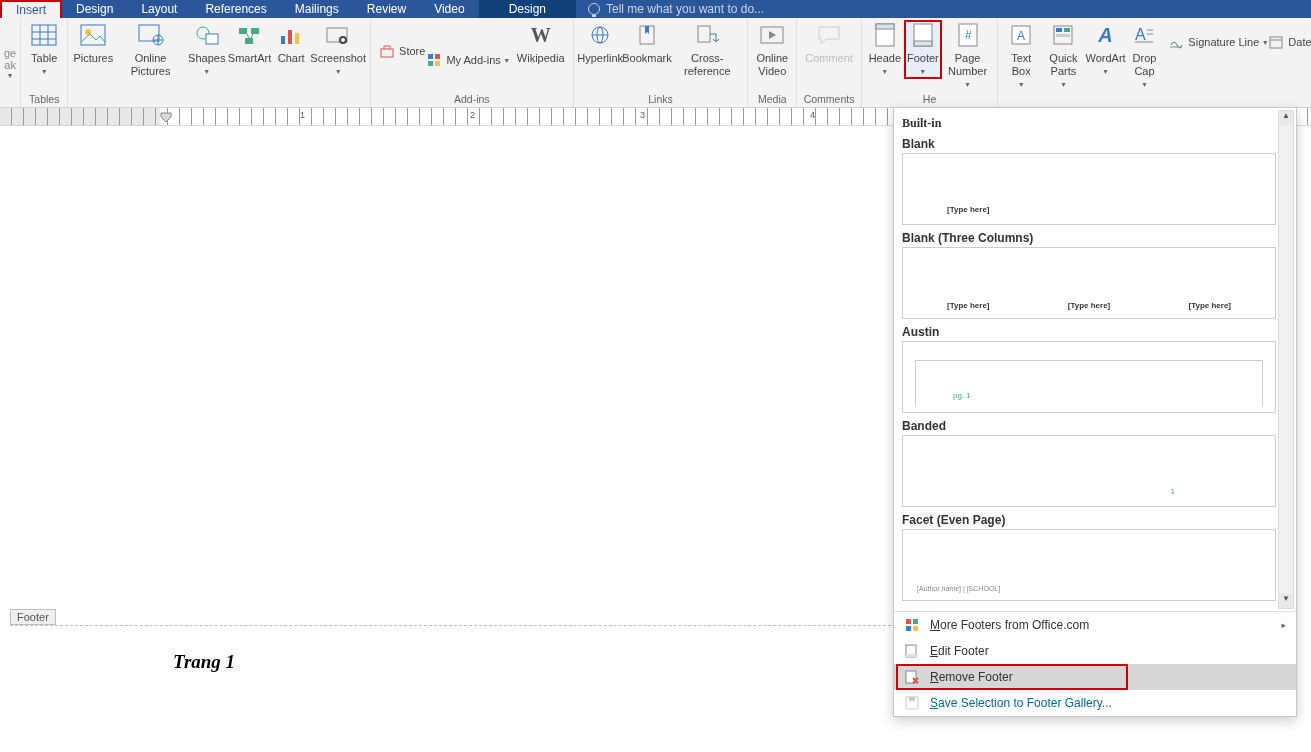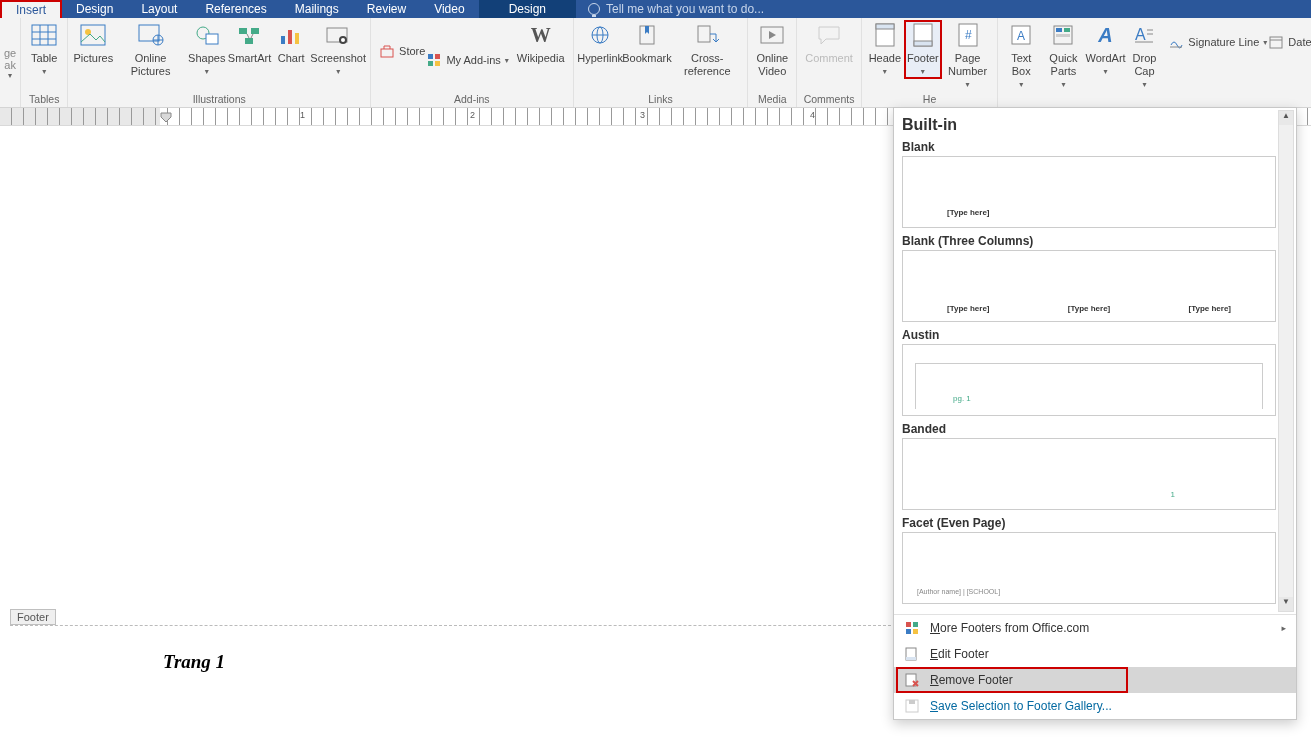--- a/index.html
+++ b/index.html
@@ -29,25 +29,25 @@
 .ruler { height: 18px; background: #fff; border-bottom: 1px solid #d9d9d9; position: relative; font-size: 9px; color: #5a5a5a; overflow: hidden; }
 .ruler-inner { position: absolute; left: 0; right: 0; top: 0; bottom: 0; background: repeating-linear-gradient(to right, transparent 0, transparent 11px, #999 11px, #999 12px); }
 .ruler-shade { position: absolute; left: 0; width: 160px; top: 0; bottom: 0; background: #e8e8e8; }
 .ruler-num { position: absolute; top: 2px; }
 .ruler-marker { position: absolute; top: 4px; left: 160px; }
 .ruler-marker svg { display: block; }
 
 .doc { position: absolute; left: 0; right: 0; top: 139px; bottom: 0; background: #fff; }
 .footer-tag { position: absolute; left: 10px; top: 470px; background: #efefef; border: 1px solid #bfbfbf; font-size: 11px; padding: 1px 6px; color: #555; }
 .footer-line { position: absolute; left: 10px; right: 420px; top: 486px; border-top: 1px dashed #bbb; }
-.footer-text { position: absolute; left: 163px; top: 512px; font-style: italic; font-weight: bold; font-size: 19px; font-family: "Times New Roman", serif; }
+.footer-text { position: absolute; left: 173px; top: 512px; font-style: italic; font-weight: bold; font-size: 19px; font-family: "Times New Roman", serif; }
 
 .gallery { position: absolute; right: 14px; top: 107px; width: 404px; background: #fff; border: 1px solid #c7c7c7; box-shadow: 0 4px 12px rgba(0,0,0,0.2); font-size: 12px; color: #333; }
 .gallery-scroll { max-height: 540px; overflow: hidden; position: relative; padding: 4px 20px 4px 8px; }
-.gcat { font-weight: bold; font-size: 16px; margin: 4px 0 4px 0; }
+.gcat { font-weight: bold; font-size: 12px; margin: 4px 0 4px 0; font-family: Liberation Serif, serif; }
 .gitem-title { font-weight: bold; font-size: 12px; margin: 6px 0 2px 0; }
 .gitem { border: 1px solid #ccc; height: 72px; margin-bottom: 6px; position: relative; background: #fff; }
 .gitem .ph { position: absolute; font-size: 8px; font-weight: bold; color: #333; }
 .gitem.blank .ph { left: 44px; bottom: 10px; }
 .gitem.three .ph1 { left: 44px; bottom: 8px; } .gitem.three .ph2 { left: 50%; transform: translateX(-50%); bottom: 8px; } .gitem.three .ph3 { right: 44px; bottom: 8px; }
 .gitem.austin .inner { position: absolute; left: 12px; right: 12px; bottom: 6px; top: 18px; border: 1px solid #ccc; border-bottom: none; }
 .gitem.austin .pg { position: absolute; left: 50px; bottom: 12px; font-size: 8px; color: #4a8; }
 .gitem.banded .num { position: absolute; right: 100px; bottom: 10px; font-size: 8px; color: #4a8; }
 .gitem.facet .txt { position: absolute; left: 14px; bottom: 8px; font-size: 7px; color: #888; }
 .scrollbar { position: absolute; right: 2px; top: 2px; bottom: 2px; width: 16px; background: #f0f0f0; border: 1px solid #ddd; }
@@ -171,21 +171,20 @@
             <svg width="26" height="22">
               <rect x="2" y="4" width="20" height="14" fill="none" stroke="#888"></rect>
               <circle cx="18" cy="16" r="4" fill="#444"></circle>
               <circle cx="18" cy="16" r="2" fill="#fff"></circle>
             </svg>
           </span>
         <span class="lbl">Screenshot</span>
         <span class="caret">▾</span>
       </div>
     </div>
-    <div class="group-label">Illustrations</div>
   </div>
 
   <div class="group">
     <div class="group-items">
       <div class="small-stack">
         <div class="small-item">
           <span class="small-ico">
               <svg width="14" height="14">
                 <rect x="1" y="5" width="12" height="8" fill="none" stroke="#d9534f"></rect>
                 <path d="M4 5 L4 2 L10 2 L10 5" fill="none" stroke="#d9534f"></path>

